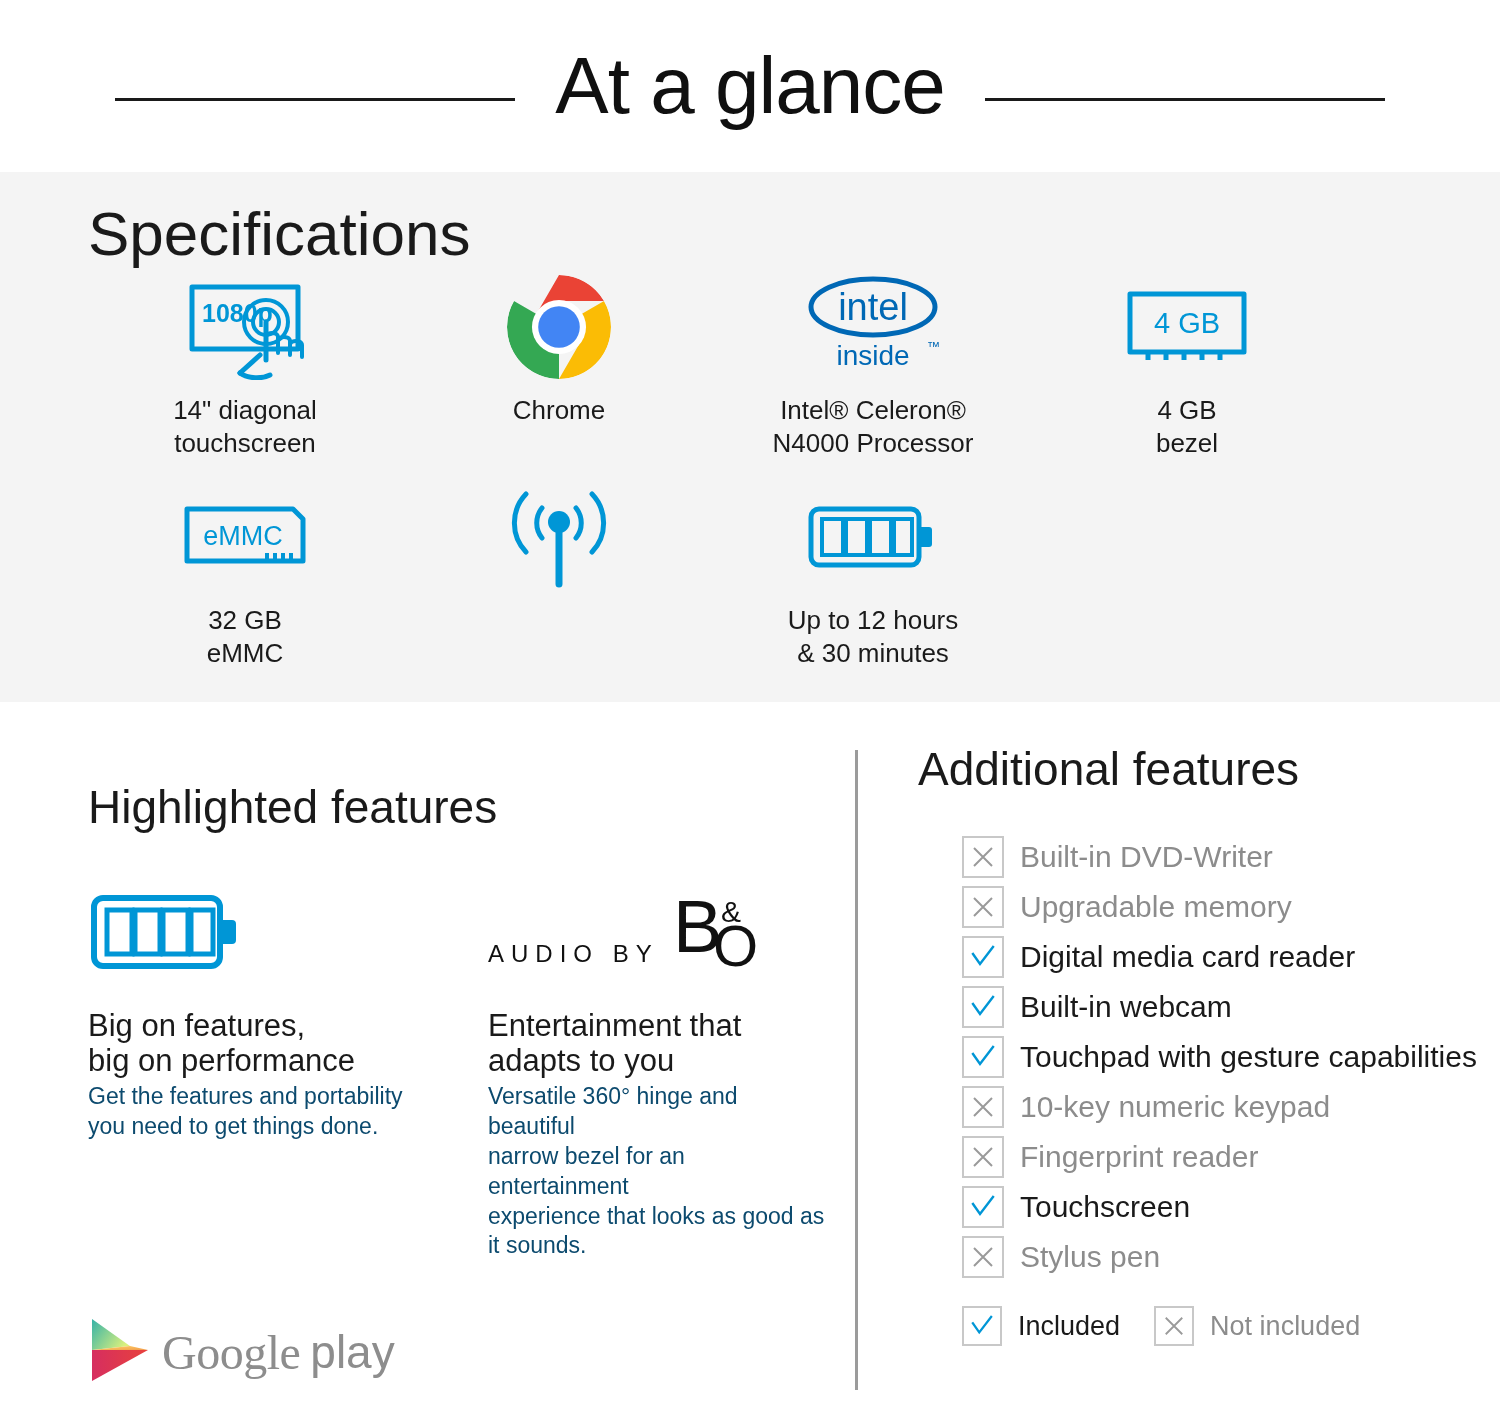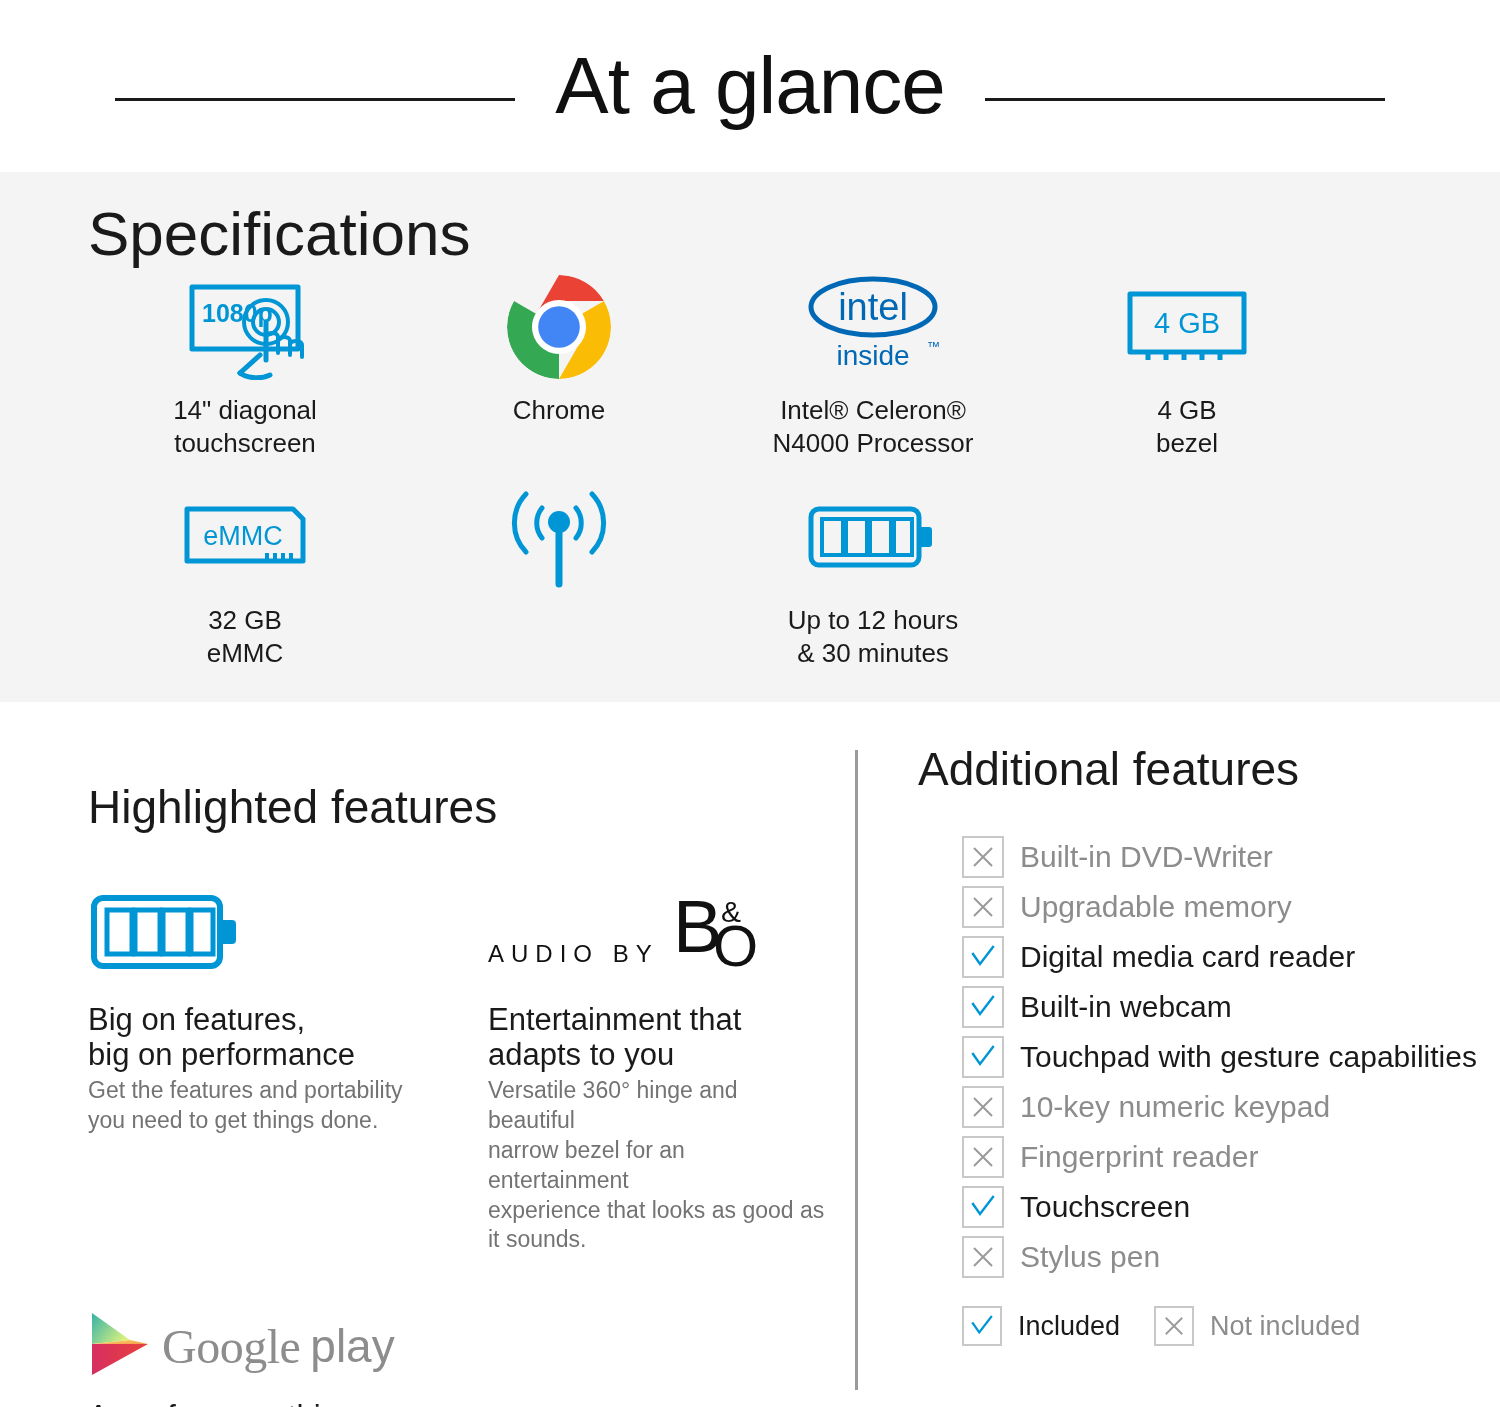--- a/index.html
+++ b/index.html
@@ -61,25 +61,25 @@
   .col-title {
     font-size: 46px; font-weight: 300; color: #1a1a1a; margin-bottom: 40px;
   }
 
   .feat-row { display: flex; }
   .feat-block { width: 400px; }
   .feat-block.narrow { width: 340px; }
   .feat-logo { height: 110px; display: flex; align-items: flex-end; }
   .feat-head {
     font-size: 31px; font-weight: 300; line-height: 1.13;
-    color: #1a1a1a; margin-top: 18px;
+    color: #1a1a1a; margin-top: 24px;
   }
   .feat-body {
     font-size: 23px; font-weight: 300; line-height: 1.3;
-    color: #737373; margin-top: 4px;
+    color: #0c4a6e; margin-top: 4px;
   }
 
   
   .gplay-block { margin-top: 56px; width: 400px; }
   .gplay-logo-row { display: flex; align-items: center; height: 70px; text-align: right; }
   .gplay-word {
     font-family: "Liberation Serif", serif; font-size: 48px;
     color: #8d8d8d; margin-left: 10px; letter-spacing: -0.5px;
   }
   .gplay-word2 {

